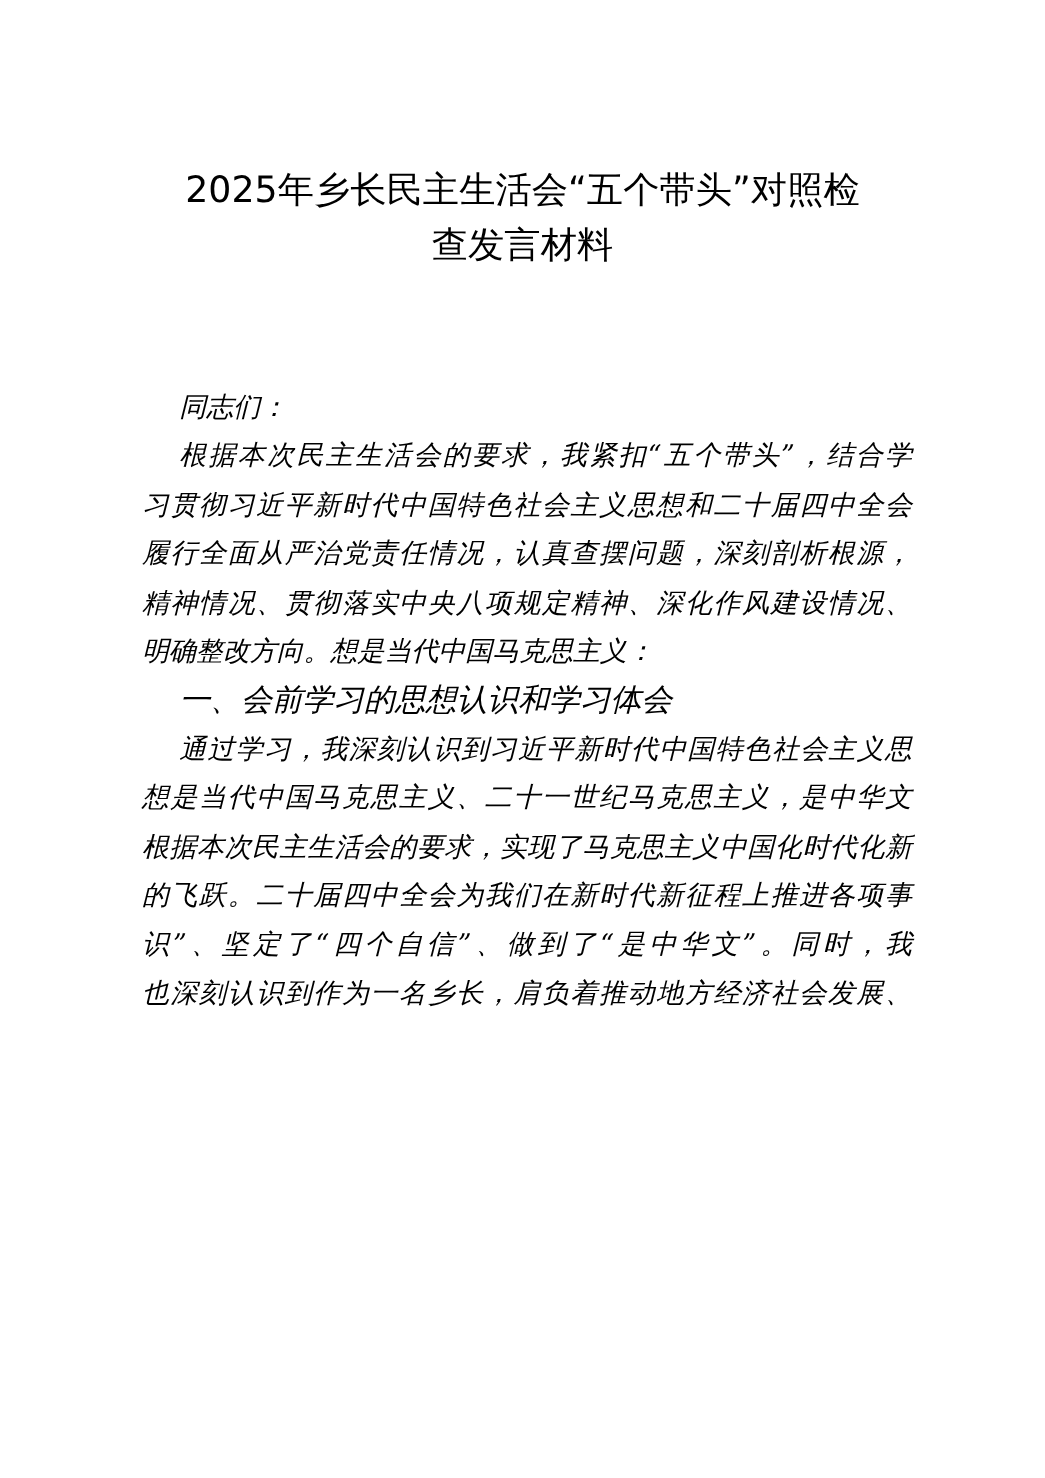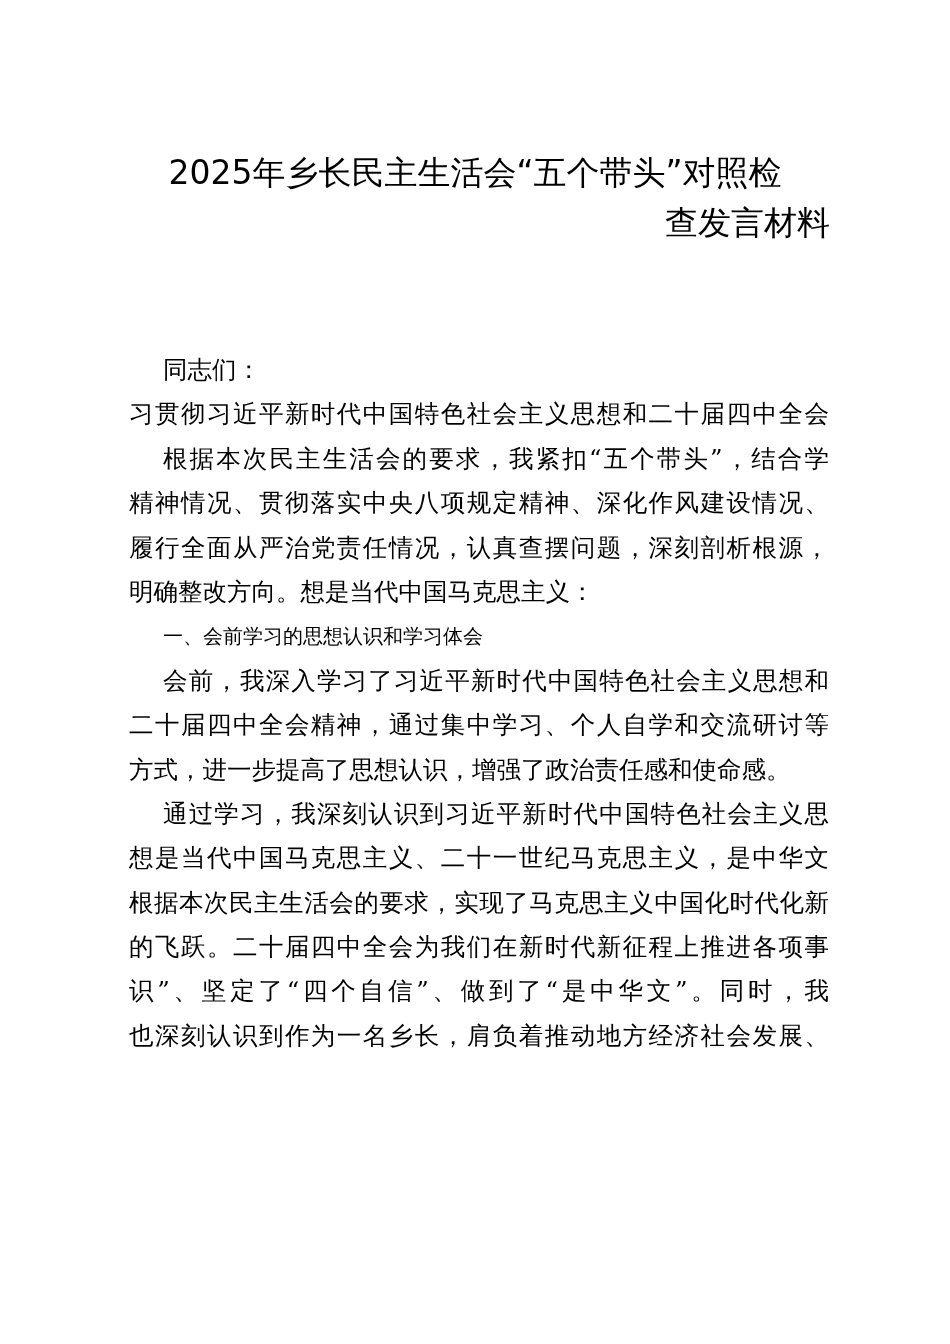--- a/index.html
+++ b/index.html
@@ -43,62 +43,58 @@
     font-family: "DejaVu Serif", "Liberation Serif", serif;
     font-size: 24.5px;
     line-height: 44.4px;
   }
   .line {
     display: block;
     white-space: nowrap;
     height: 44.4px;
     text-align: justify;
     text-align-last: justify;
+    font-style: italic;
   }
   .line.indent {
     padding-left: 34px;
   }
   .line.last {
     text-align-last: left;
   }
   .heading {
     font-family: "DejaVu Sans", "Liberation Sans", sans-serif;
     font-weight: normal;
-    font-size: 20px;
+    font-size: 28px;
   }
 </style>
 </head>
 <body>
 
 <div class="page">
 
   <h1 class="title">
     <span class="tline" style="display:block;">2025年乡长民主生活会“五个带头”对照检</span>
-    <span class="tline" style="display:block;text-align:right;">查发言材料</span>
+    <span class="tline" style="display:block;">查发言材料</span>
   </h1>
 
   <div class="body">
 
     <span class="line indent last">同志们：</span>
 
     <div>
+      <span class="line indent">根据本次民主生活会的要求，我紧扣“五个带头”，结合学</span>
       <span class="line">习贯彻习近平新时代中国特色社会主义思想和二十届四中全会</span>
-      <span class="line indent">根据本次民主生活会的要求，我紧扣“五个带头”，结合学</span>
+      <span class="line">履行全面从严治党责任情况，认真查摆问题，深刻剖析根源，</span>
       <span class="line">精神情况、贯彻落实中央八项规定精神、深化作风建设情况、</span>
-      <span class="line">履行全面从严治党责任情况，认真查摆问题，深刻剖析根源，</span>
       <span class="line last">明确整改方向。想是当代中国马克思主义：</span>
     </div>
 
     <span class="line indent last heading">一、会前学习的思想认识和学习体会</span>
 
-    <div>
-      <span class="line indent">会前，我深入学习了习近平新时代中国特色社会主义思想和</span>
-      <span class="line">二十届四中全会精神，通过集中学习、个人自学和交流研讨等</span>
-      <span class="line last">方式，进一步提高了思想认识，增强了政治责任感和使命感。</span>
-    </div>
 
     <div>
       <span class="line indent">通过学习，我深刻认识到习近平新时代中国特色社会主义思</span>
       <span class="line">想是当代中国马克思主义、二十一世纪马克思主义，是中华文</span>
       <span class="line">根据本次民主生活会的要求，实现了马克思主义中国化时代化新</span>
       <span class="line">的飞跃。二十届四中全会为我们在新时代新征程上推进各项事</span>
     </div>
 
     <div>
       <span class="line">识”、坚定了“四个自信”、做到了“是中华文”。同时，我</span>

